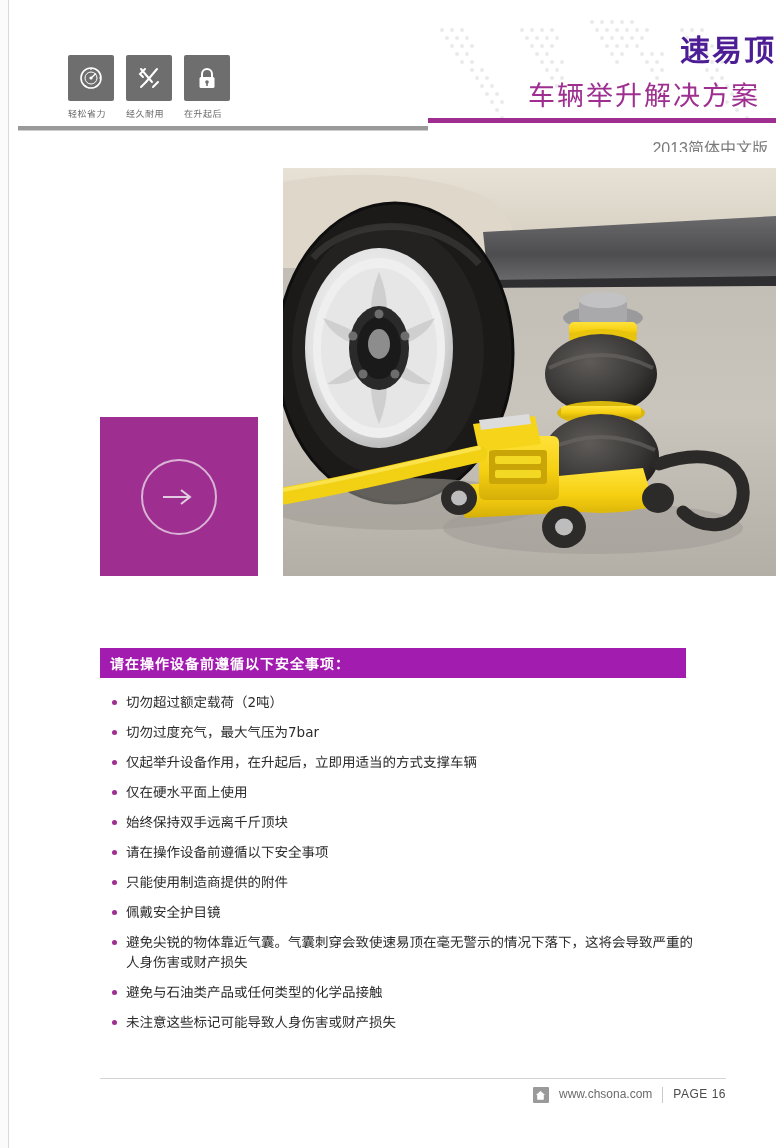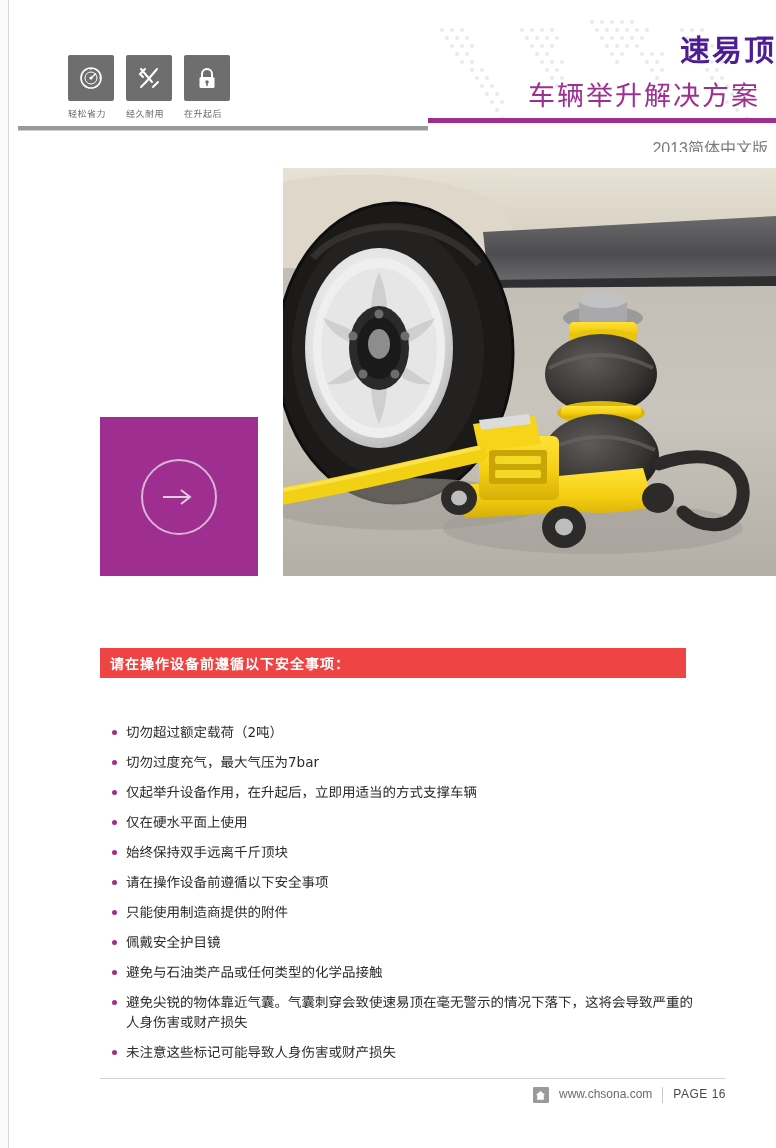--- a/index.html
+++ b/index.html
@@ -186,38 +186,38 @@
     justify-content: center;
   }
 
   
   .safety-bar {
     position: absolute;
     left: 100px;
     top: 648px;
     width: 586px;
     height: 30px;
-    background: #ef4444;
+    background: #a21caf;
     display: flex;
     align-items: center;
   }
   .safety-bar .txt {
     color: #ffffff;
     font-size: 14px;
     font-weight: bold;
     padding-left: 10px;
     letter-spacing: 1px;
     font-family: "DejaVu Sans", sans-serif;
   }
 
   
   .safety-list {
     position: absolute;
     left: 110px;
-    top: 722px;
+    top: 692px;
     width: 590px;
     margin: 0;
     padding: 0;
     list-style: none;
   }
   .safety-list li {
     position: relative;
     padding-left: 16px;
     margin-bottom: 10px;
     font-size: 13.5px;
@@ -593,22 +593,22 @@
 
   <ul class="safety-list">
     <li>切勿超过额定载荷（2吨）</li>
     <li>切勿过度充气，最大气压为7bar</li>
     <li>仅起举升设备作用，在升起后，立即用适当的方式支撑车辆</li>
     <li>仅在硬水平面上使用</li>
     <li>始终保持双手远离千斤顶块</li>
     <li>请在操作设备前遵循以下安全事项</li>
     <li>只能使用制造商提供的附件</li>
     <li>佩戴安全护目镜</li>
+    <li>避免尖锐的物体靠近气囊。气囊刺穿会致使速易顶在毫无警示的情况下落下，这将会导致严重的人身伤害或财产损失</li>
     <li>避免与石油类产品或任何类型的化学品接触</li>
-    <li>避免尖锐的物体靠近气囊。气囊刺穿会致使速易顶在毫无警示的情况下落下，这将会导致严重的人身伤害或财产损失</li>
     <li>未注意这些标记可能导致人身伤害或财产损失</li>
   </ul>
 
   <div class="footer">
     <div class="footer-rule"></div>
     <div class="footer-inner">
       <span class="home-icon">
         <svg width="11" height="11" viewBox="0 0 12 12">
           <polygon points="6,1 11,5.5 9.6,5.5 9.6,10.5 2.4,10.5 2.4,5.5 1,5.5" fill="#ffffff"></polygon>
         </svg>

